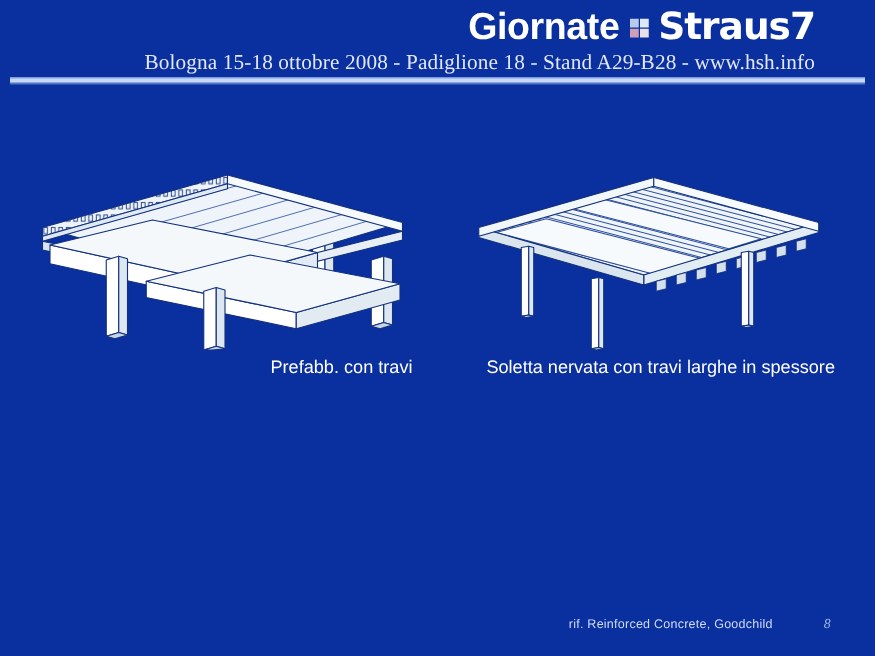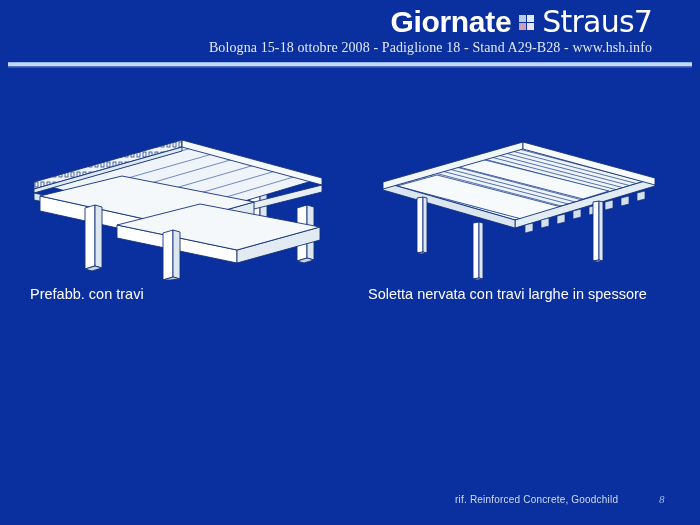--- a/index.html
+++ b/index.html
@@ -37,42 +37,42 @@
   .title-word {
     font-family: "Liberation Sans", sans-serif;
     font-weight: bold;
     font-size: 30px;
     color: #ffffff;
     letter-spacing: -0.3px;
     line-height: 32px;
   }
   .title-word.serifish {
     font-family: "DejaVu Sans", sans-serif;
-    font-weight: normal;
+    font-weight: bold;
     letter-spacing: -0.8px;
   }
   #straus-logo {
     display: inline-block;
     width: 17px;
     height: 17px;
     margin: 0 2px 0 4px;
     position: relative;
     top: 1px;
   }
   #straus-logo .sq {
     position: absolute;
     width: 7px;
     height: 7px;
   }
   #header-subtitle {
     position: absolute;
     right: 48px;
     top: 40px;
     font-family: "Liberation Serif", serif;
-    font-size: 14px;
+    font-size: 17px;
     color: #e2e8f6;
     white-space: nowrap;
     letter-spacing: 0.1px;
   }
   #header-rule {
     position: absolute;
     left: 8px;
     top: 62px;
     width: 684px;
     height: 3px;
@@ -95,21 +95,21 @@
   }
   #figure-left  { left: 22px;  top: 130px; width: 320px; height: 150px; }
   #figure-right { left: 355px; top: 130px; width: 320px; height: 150px; }
 
   .caption {
     position: absolute;
     color: #ffffff;
     font-family: "Liberation Sans", sans-serif;
     font-size: 14.5px;
     line-height: 19px;
-    text-align: left;
+    text-align: right;
   }
   #caption-left  { left: 30px;  top: 285px; width: 300px; }
   #caption-right { left: 368px; top: 285px; width: 300px; }
 
   
   #footer-note {
     position: absolute;
     left: 455px;
     top: 494px;
     font-family: "Liberation Sans", sans-serif;

